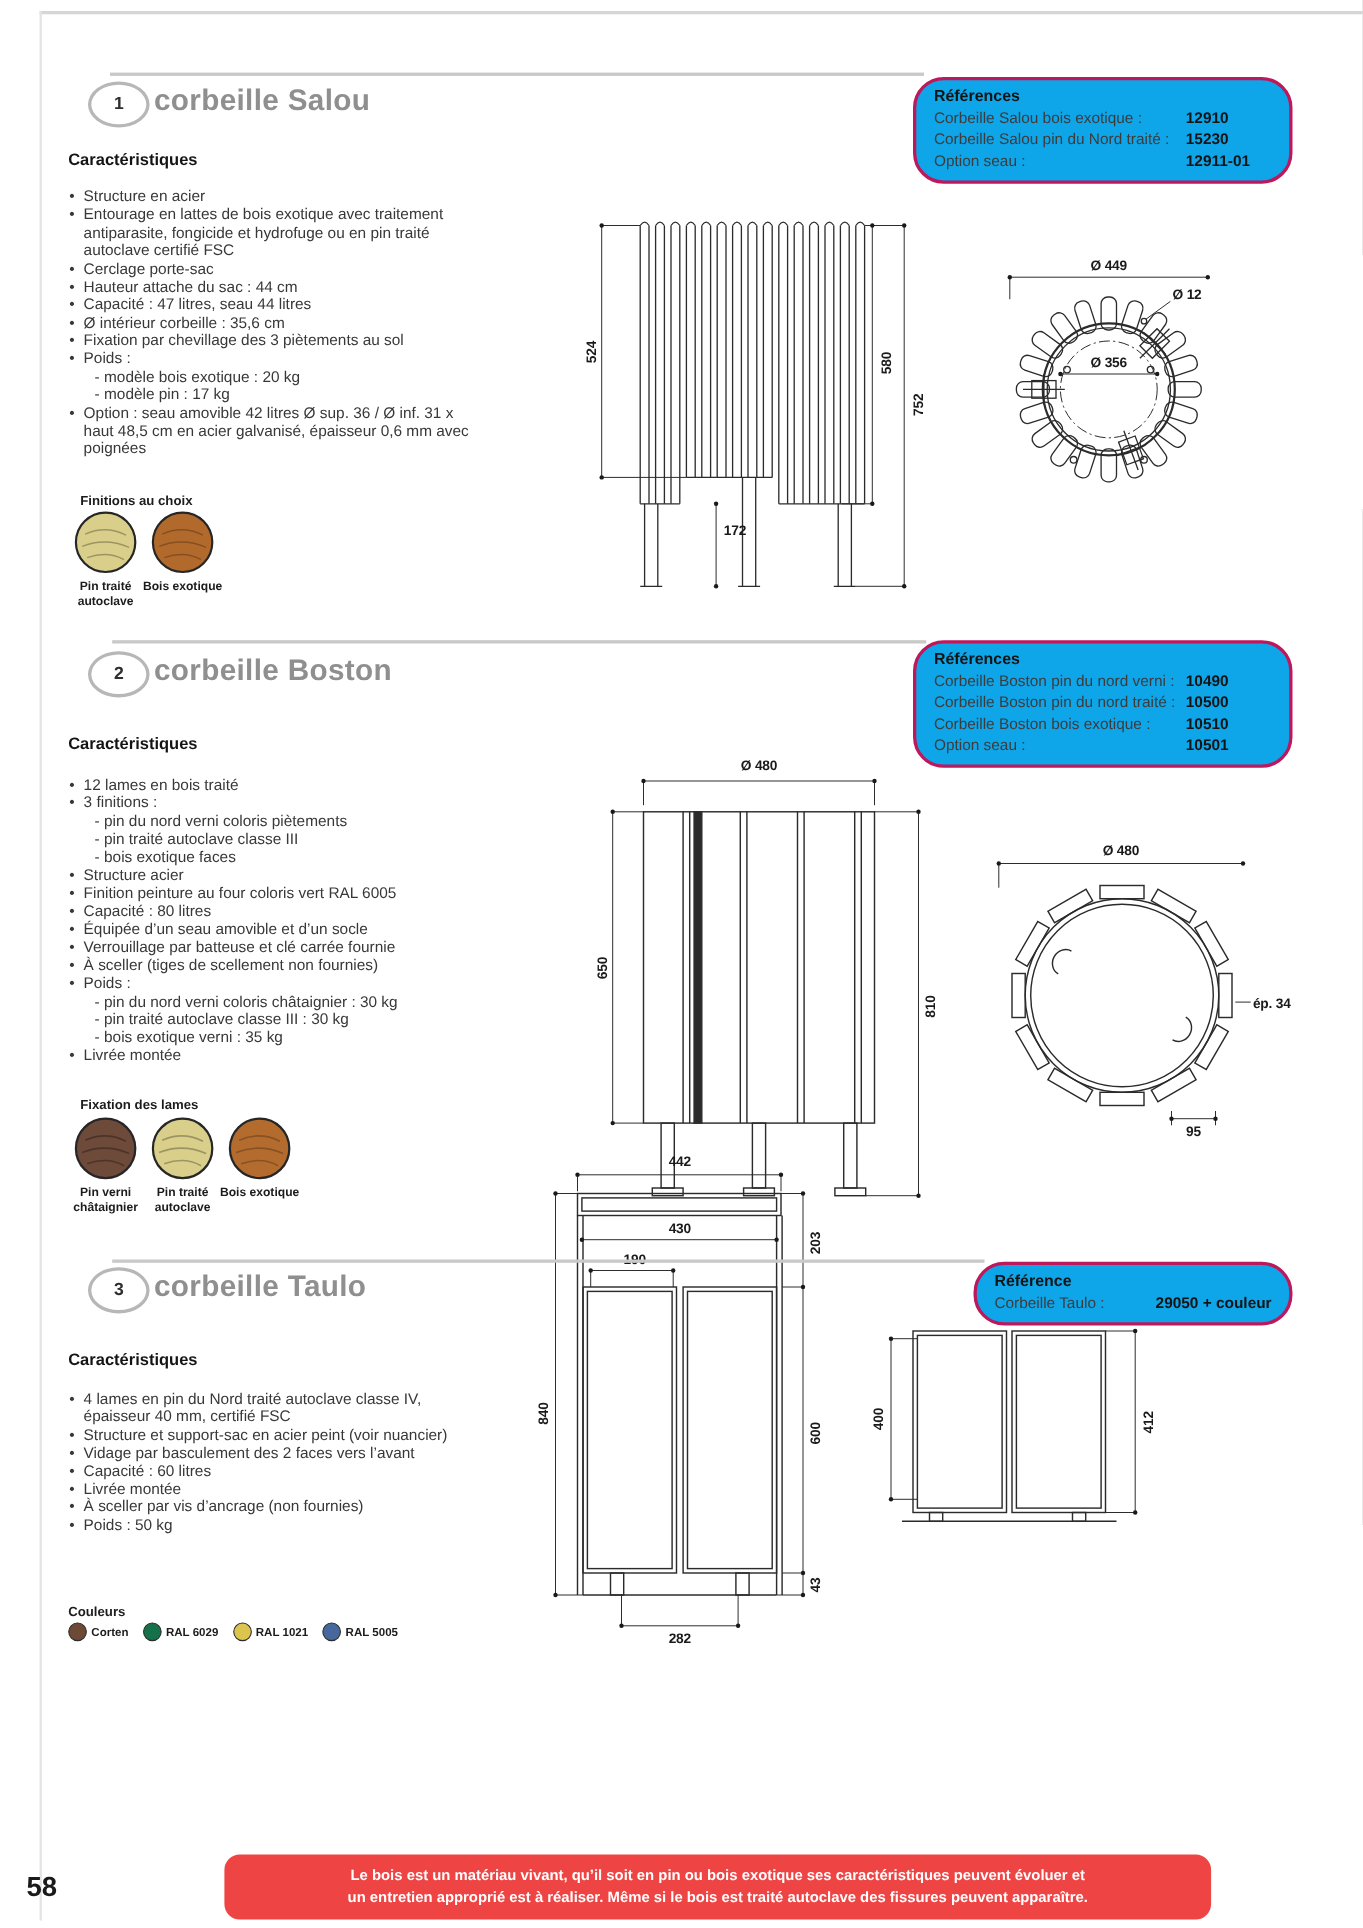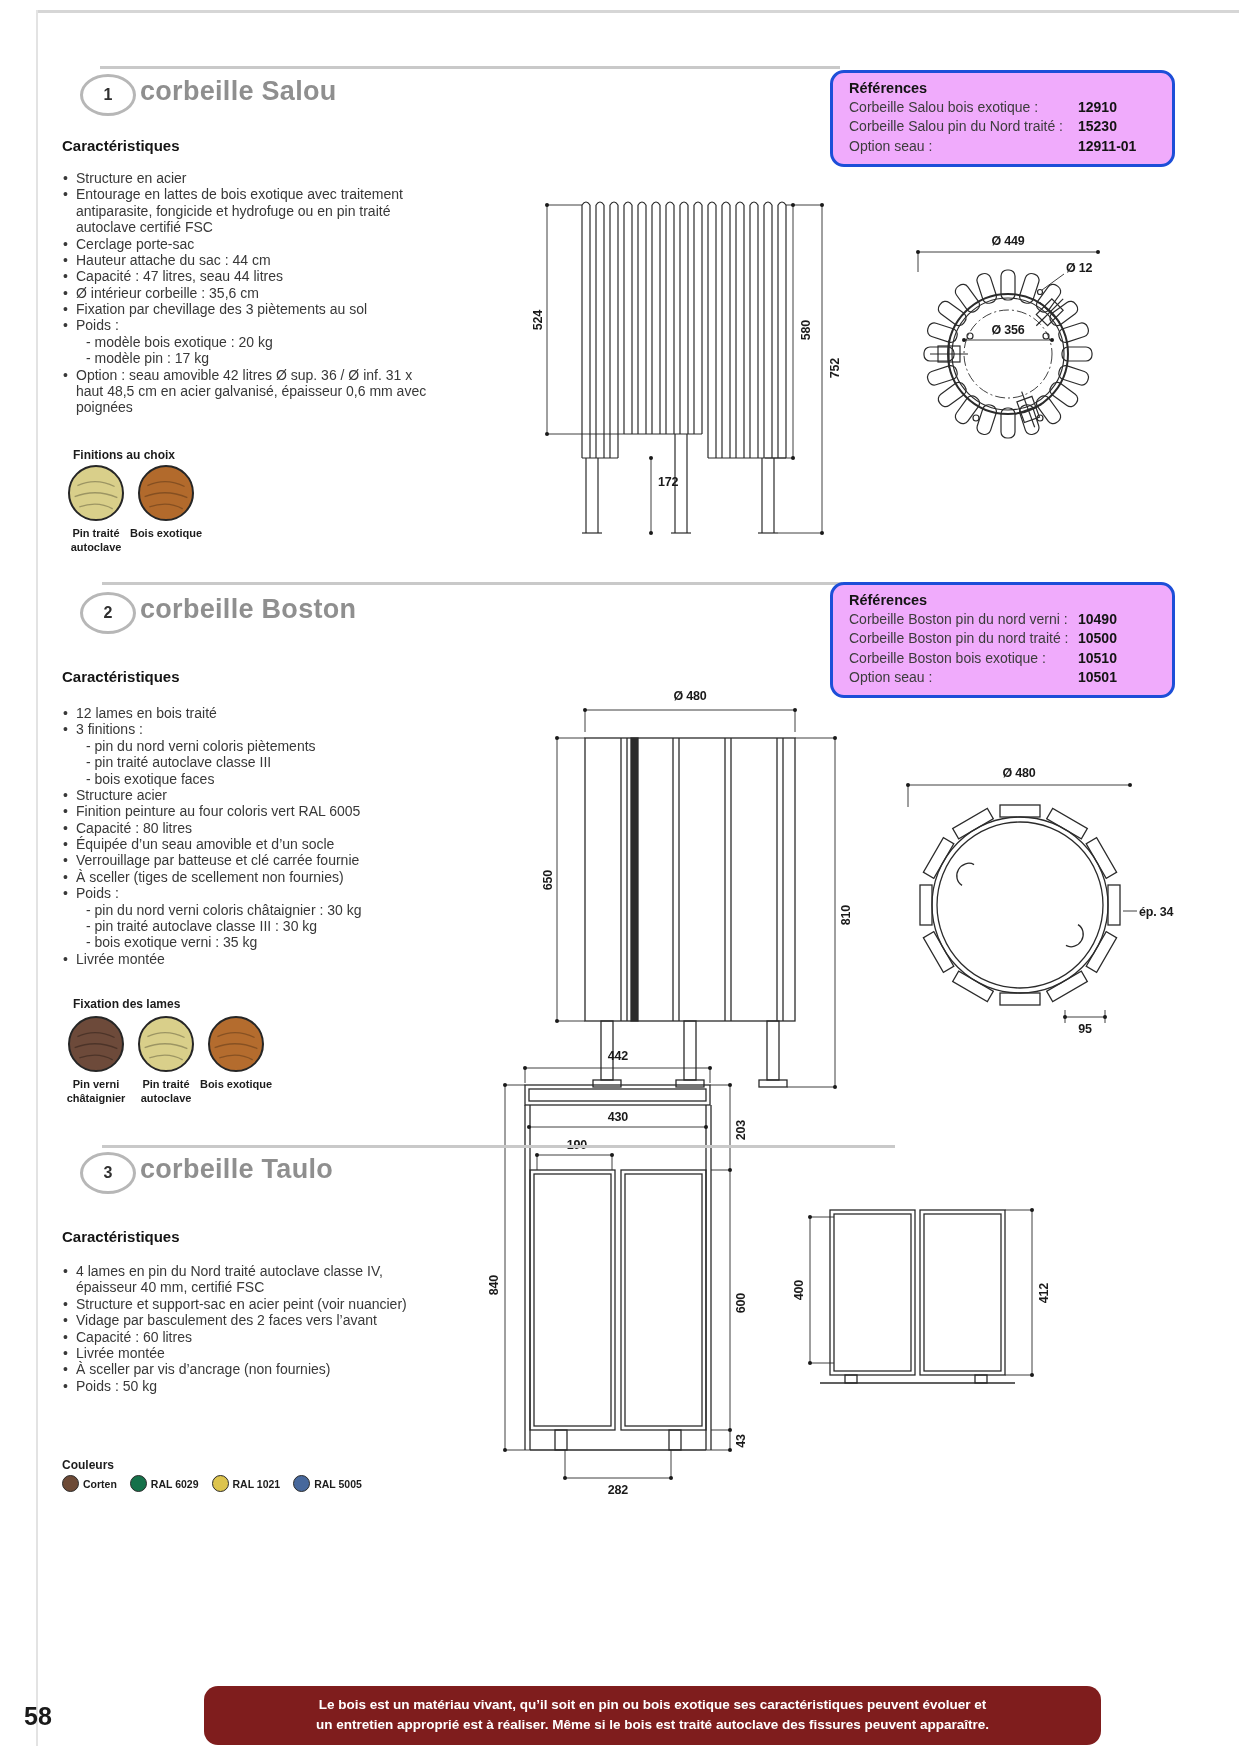--- a/index.html
+++ b/index.html
@@ -10,38 +10,38 @@
   .badge{position:absolute;width:50px;height:36px;border:3.5px solid #b7b7b7;border-radius:50%;
          background:#fff;z-index:2;display:flex;align-items:center;justify-content:center;
          font-weight:bold;font-size:16px;color:#2f2f2f;}
   .sec-title{position:absolute;font-size:27px;font-weight:bold;color:#8f8f8f;letter-spacing:.3px;z-index:2;}
   .char-h{position:absolute;font-size:15px;font-weight:bold;color:#141414;}
   ul.chars{position:absolute;list-style:none;margin:0;padding:0;font-size:14px;line-height:1.17;color:#383838;}
   ul.chars li{position:relative;padding-left:14px;}
   ul.chars li::before{content:"\2022";position:absolute;left:1px;}
   ul.chars li.sub{padding-left:24px;}
   ul.chars li.sub::before{content:"";}
-  .refbox{position:absolute;background:#f0abfc;border:3px solid #1d4ed8;border-radius:14px;
+  .refbox{position:absolute;background:#0ea5e9;border:3px solid #be185d;border-radius:28px;
           padding:7px 16px 8px;z-index:2;font-size:14px;color:#3c3c3c;box-sizing:border-box;}
   .refbox .rt{font-weight:bold;font-size:14.5px;color:#141414;margin-bottom:2px;}
   .refrow{display:flex;line-height:1.38;}
   .refrow .lab{flex:1;}
   .refrow .val{width:78px;font-weight:bold;color:#141414;}
   .refbox.single .val{width:auto;}
   .fin-label{position:absolute;font-size:12px;font-weight:bold;color:#1c1c1c;}
   .swatch{position:absolute;width:56px;height:56px;border-radius:50%;border:2px solid #262626;box-sizing:border-box;overflow:hidden;}
   .swatch svg{position:absolute;left:0;top:0;width:100%;height:100%;}
   .sw-label{position:absolute;width:96px;text-align:center;font-size:11px;font-weight:bold;line-height:1.25;color:#1c1c1c;}
   .colors-row{position:absolute;display:flex;align-items:flex-end;}
   .color-item{display:flex;align-items:center;margin-right:13px;}
   .color-dot{width:17px;height:17px;border-radius:50%;border:1.5px solid #2c2c2c;box-sizing:border-box;margin-right:4px;}
   .color-name{font-size:10.5px;font-weight:bold;color:#1c1c1c;}
   .drawing{position:absolute;}
   .drawing text{font-weight:bold;font-size:12.5px;fill:#1a1a1a;font-family:"Liberation Sans",sans-serif;letter-spacing:-.2px;}
-  .footer-note{position:absolute;background:#7f1d1d;color:#fff;border-radius:14px;text-align:center;
+  .footer-note{position:absolute;background:#ef4444;color:#fff;border-radius:14px;text-align:center;
                font-size:13.5px;font-weight:bold;line-height:1.5;padding:9px 22px;box-sizing:border-box;z-index:2;}
   .pagenum{position:absolute;font-size:25px;font-weight:bold;color:#1a1a1a;}
 </style>
 </head>
 <body>
 
 <div id="page">
 
   <div class="rule" style="left:36px;top:10px;width:1203px;height:3px"></div>
   <div class="rule" style="left:36px;top:10px;width:2px;height:1736px;background:#e3e3e3"></div>
@@ -494,20 +494,27 @@
     <text x="259" y="161">ép. 34</text>
     <text x="205" y="278" text-anchor="middle">95</text>
   </svg>
 
   <div class="secline" style="left:102px;top:1145px;width:793px"></div>
   <div class="badge" style="left:80px;top:1152px">
       <span>3</span>
     </div>
   <div class="sec-title" style="left:140px;top:1154px">corbeille Taulo</div>
 
+  <div class="refbox single" style="left:885px;top:1147px;width:290px">
+    <div class="rt">Référence</div>
+    <div class="refrow">
+        <span class="lab">Corbeille Taulo  :</span>
+        <span class="val">29050 + couleur</span>
+      </div>
+  </div>
 
   <div class="char-h" style="left:62px;top:1228px">Caractéristiques</div>
   <ul class="chars" style="left:62px;top:1263px;width:380px">
       <li>4 lames en pin du Nord traité autoclave classe IV, épaisseur 40 mm, certifié FSC</li>
       <li>Structure et support-sac en acier peint (voir nuancier)</li>
       <li>Vidage par basculement des 2 faces vers l’avant</li>
       <li>Capacité : 60 litres</li>
       <li>Livrée montée</li>
       <li>À sceller par vis d’ancrage (non fournies)</li>
       <li>Poids : 50 kg</li>

